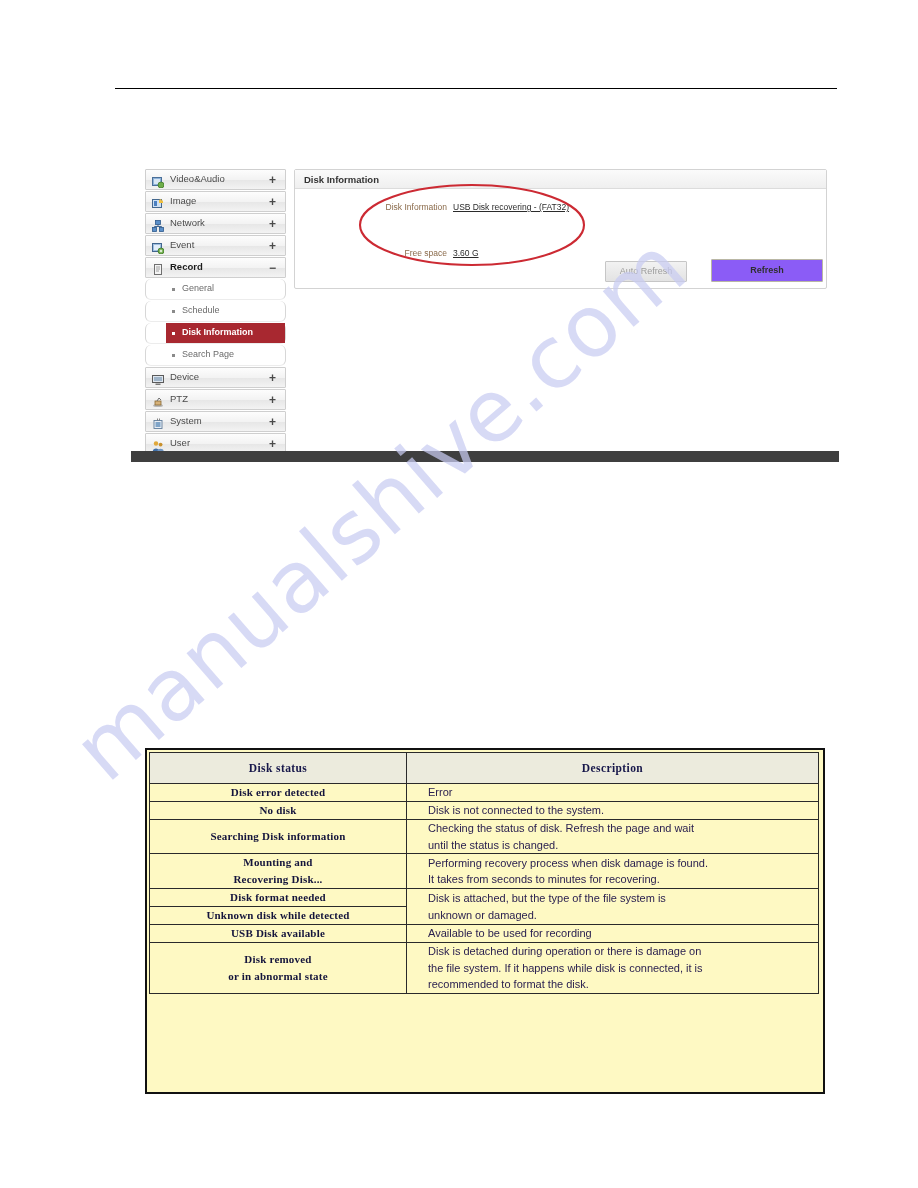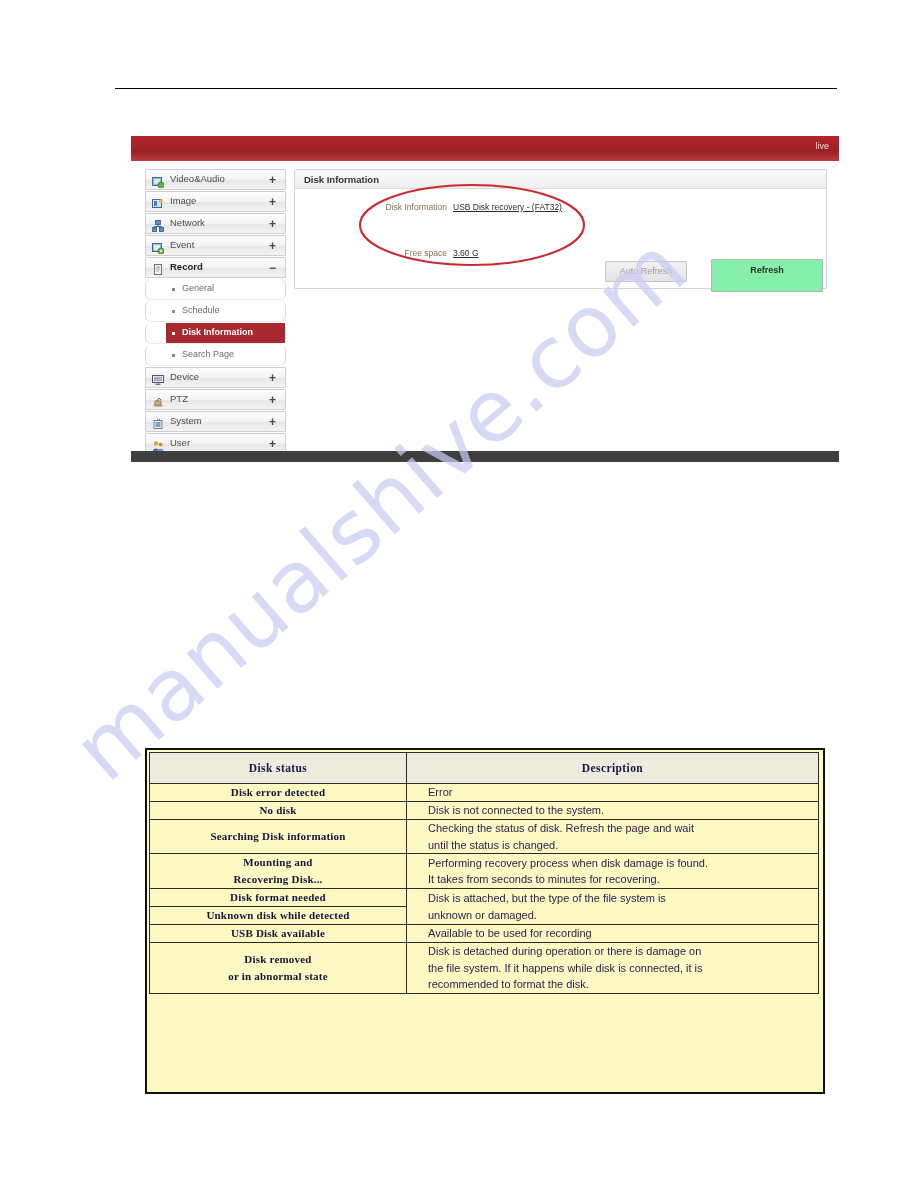--- a/index.html
+++ b/index.html
@@ -248,22 +248,22 @@
     height: 21px;
     background: linear-gradient(to bottom, #f2f2f2, #e3e3e3);
     border: 1px solid #c6c6c6;
     color: #9c9c9c;
     line-height: 19px;
   }
   #btn-refresh {
     left: 416px;
     top: 89px;
     width: 112px;
-    height: 33px;
-    background: #86efac;
+    height: 23px;
+    background: #8b5cf6;
     border: 1px solid #b9b7a4;
     color: #2f2f2f;
     font-weight: bold;
     line-height: 21px;
   }
 
   
   #annot-ellipse {
     position: absolute;
     left: 357px;
@@ -335,23 +335,20 @@
 <body>
 
 <div id="watermark">
   <div class="wm-text">manualshive.com</div>
 </div>
 
 <div id="top-rule"></div>
 
 <div id="device-ui">
 
-  <div id="ui-header">
-    <span class="live-label">live</span>
-  </div>
 
   <div id="ui-body">
 
     <div id="sidebar">
 
       <div class="nav-top">
         <span class="nav-ico">
           <svg width="12" height="12" viewBox="0 0 12 12">
             <rect x="0.5" y="1.5" width="9" height="8" fill="#8fb3d9" stroke="#4a6f99" stroke-width="1"></rect>
             <rect x="2" y="3" width="6" height="5" fill="#d8e6f4"></rect>
@@ -479,21 +476,21 @@
       </div>
     </div>
 
     <div id="content-panel">
       <div id="panel-title-bar">
         <span class="title-text">Disk Information</span>
       </div>
 
       <div class="info-row" style="top:30px;">
         <span class="info-label">Disk Information</span>
-        <span class="info-value">USB Disk recovery - (FAT32)</span>
+        <span class="info-value">USB Disk recovering - (FAT32)</span>
       </div>
       <div class="info-row" style="top:76px;">
         <span class="info-label">Free space</span>
         <span class="info-value">3.60 G</span>
       </div>
 
       <div class="ui-btn" id="btn-auto-refresh">Auto Refresh</div>
       <div class="ui-btn" id="btn-refresh">Refresh</div>
     </div>
 

